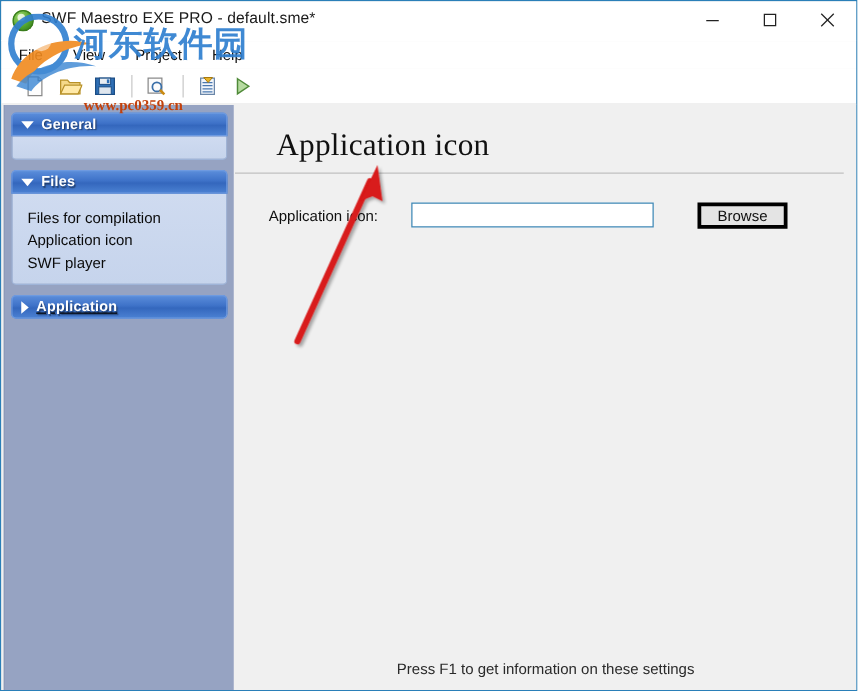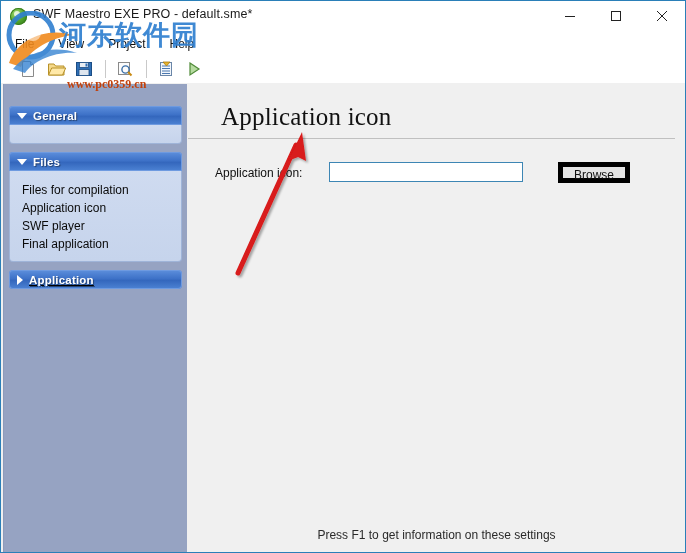--- a/index.html
+++ b/index.html
@@ -127,21 +127,21 @@
   
   #sidebar {
     position: absolute;
     left: 2px;
     top: 1px;
     width: 184px;
     bottom: 0px;
     background: #96a3c2;
     border-left: 1px solid #8d9ab9;
     box-sizing: border-box;
-    padding: 22px 5px 0 5px;
+    padding: 6px 5px 0 5px;
   }
   .panel { margin-bottom: 8px; }
   .panel-header {
     position: relative;
     height: 19px;
     border-radius: 4px 4px 0 0;
     background: linear-gradient(to bottom, #5d8fdc 0%, #3e72c8 45%, #3467bd 55%, #4d83d4 100%);
     box-shadow: inset 0 0 0 1px #6e9ae0;
     display: flex;
     align-items: center;
@@ -241,21 +241,21 @@
     outline: none;
   }
   #browse-btn {
     position: absolute;
     left: 343px;
     top: 0;
     width: 72px;
     height: 21px;
     box-sizing: border-box;
     background: #e4e4e4;
-    border: 5px solid #000000;
+    border: 3px solid #000000;
     font-family: "Liberation Sans", sans-serif;
     font-size: 12px;
     color: #101010;
     cursor: default;
   }
   #statusbar {
     position: absolute;
     left: 0;
     right: 0;
     bottom: 10px;
@@ -400,21 +400,20 @@
 
       <div class="panel">
         <div class="panel-header">
           <span class="panel-arrow down"></span>
           <span class="panel-title">Files</span>
         </div>
         <div class="panel-body">
           <div class="panel-link">Files for compilation</div>
           <div class="panel-link">Application icon</div>
           <div class="panel-link">SWF player</div>
-          <div class="panel-link">Final application</div>
         </div>
       </div>
 
       <div class="panel">
         <div class="panel-header collapsed">
           <span class="panel-arrow right"></span>
           <span class="panel-title">Application</span>
         </div>
       </div>
 

